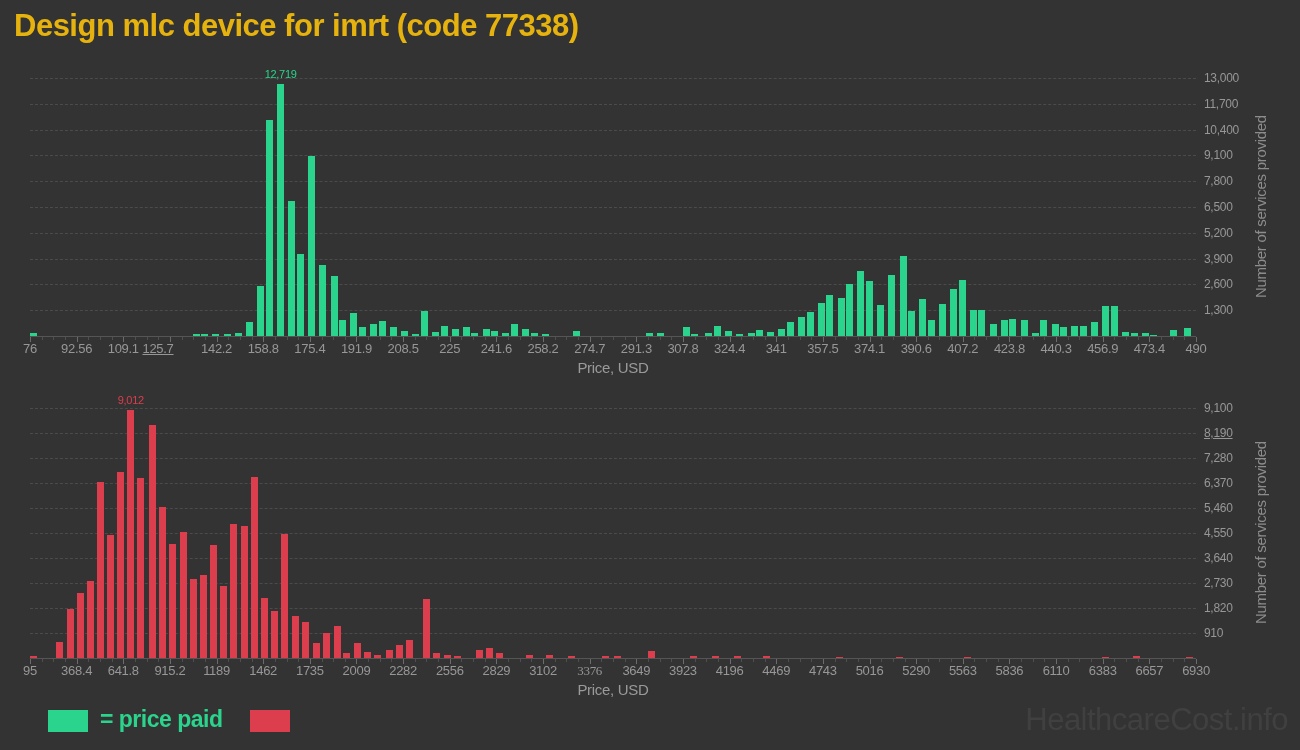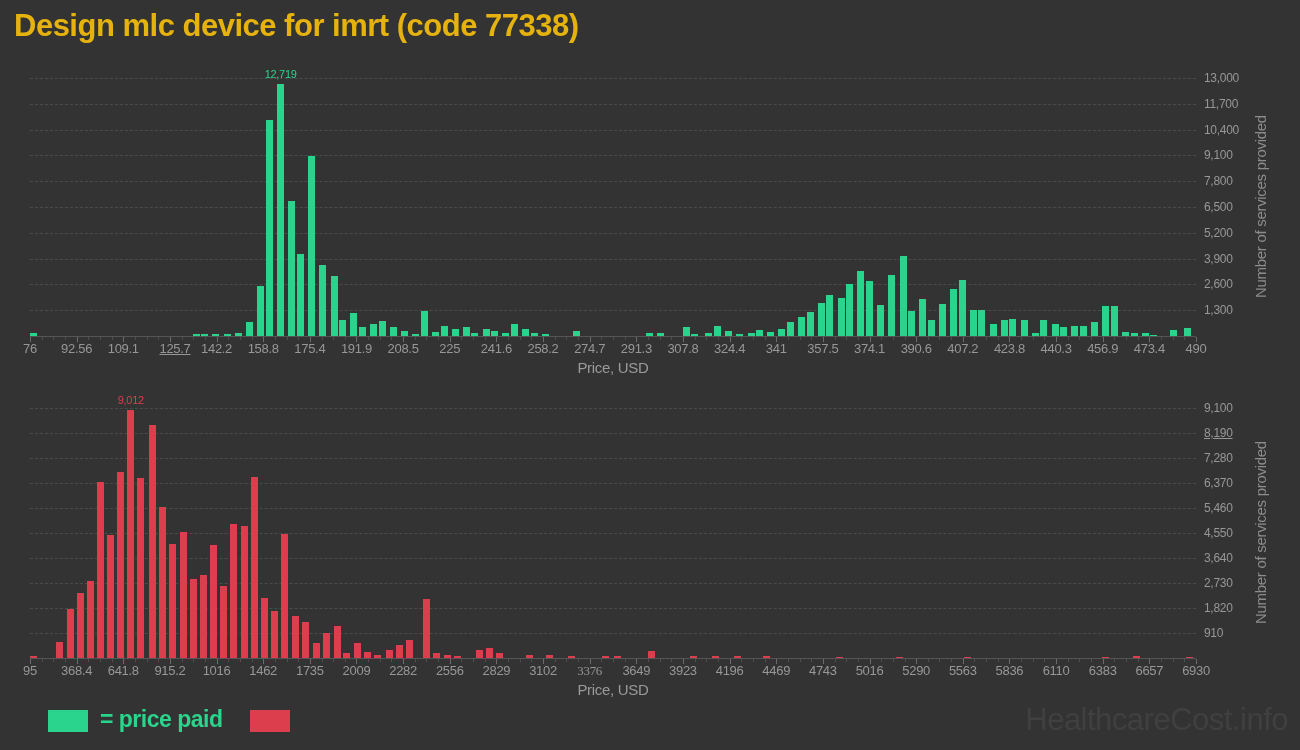--- a/index.html
+++ b/index.html
@@ -274,21 +274,21 @@
       <div class="ytick" style="top: 96.2px;">7,800</div>
       <div class="ytick" style="top: 70.4px;">9,100</div>
       <div class="ytick" style="top: 44.6px;">10,400</div>
       <div class="ytick" style="top: 18.8px;">11,700</div>
       <div class="ytick" style="top: -7px;">13,000</div>
     </div>
   <div class="xticks">
       <div class="xtick" style="left: -30px;">76</div>
       <div class="xtick" style="left: 16.64px;">92.56</div>
       <div class="xtick" style="left: 63.28px;">109.1</div>
-      <div class="xtick" style="left: 115px; text-decoration: underline;">125.7</div>
+      <div class="xtick" style="left: 98px; text-decoration: underline;">125.7</div>
       <div class="xtick" style="left: 156.56px;">142.2</div>
       <div class="xtick" style="left: 203.2px;">158.8</div>
       <div class="xtick" style="left: 249.84px;">175.4</div>
       <div class="xtick" style="left: 296.48px;">191.9</div>
       <div class="xtick" style="left: 343.12px;">208.5</div>
       <div class="xtick" style="left: 389.76px;">225</div>
       <div class="xtick" style="left: 436.4px;">241.6</div>
       <div class="xtick" style="left: 483.04px;">258.2</div>
       <div class="xtick" style="left: 529.68px;">274.7</div>
       <div class="xtick" style="left: 576.32px;">291.3</div>
@@ -495,21 +495,21 @@
       <div class="ytick" style="top: 68px;">6,370</div>
       <div class="ytick" style="top: 43px;">7,280</div>
       <div class="ytick" style="top: 18px; text-decoration: underline;">8,190</div>
       <div class="ytick" style="top: -7px;">9,100</div>
     </div>
   <div class="xticks">
       <div class="xtick" style="left: -30px;">95</div>
       <div class="xtick" style="left: 16.64px;">368.4</div>
       <div class="xtick" style="left: 63.28px;">641.8</div>
       <div class="xtick" style="left: 109.92px;">915.2</div>
-      <div class="xtick" style="left: 156.56px;">1016</div>
+      <div class="xtick" style="left: 156.56px;">1189</div>
       <div class="xtick" style="left: 203.2px;">1462</div>
       <div class="xtick" style="left: 249.84px;">1735</div>
       <div class="xtick" style="left: 296.48px;">2009</div>
       <div class="xtick" style="left: 343.12px;">2282</div>
       <div class="xtick" style="left: 389.76px;">2556</div>
       <div class="xtick" style="left: 436.4px;">2829</div>
       <div class="xtick" style="left: 483.04px;">3102</div>
       <div class="xtick" style="left: 529.68px; font-family: Liberation Serif, serif;">3376</div>
       <div class="xtick" style="left: 576.32px;">3649</div>
       <div class="xtick" style="left: 622.96px;">3923</div>

